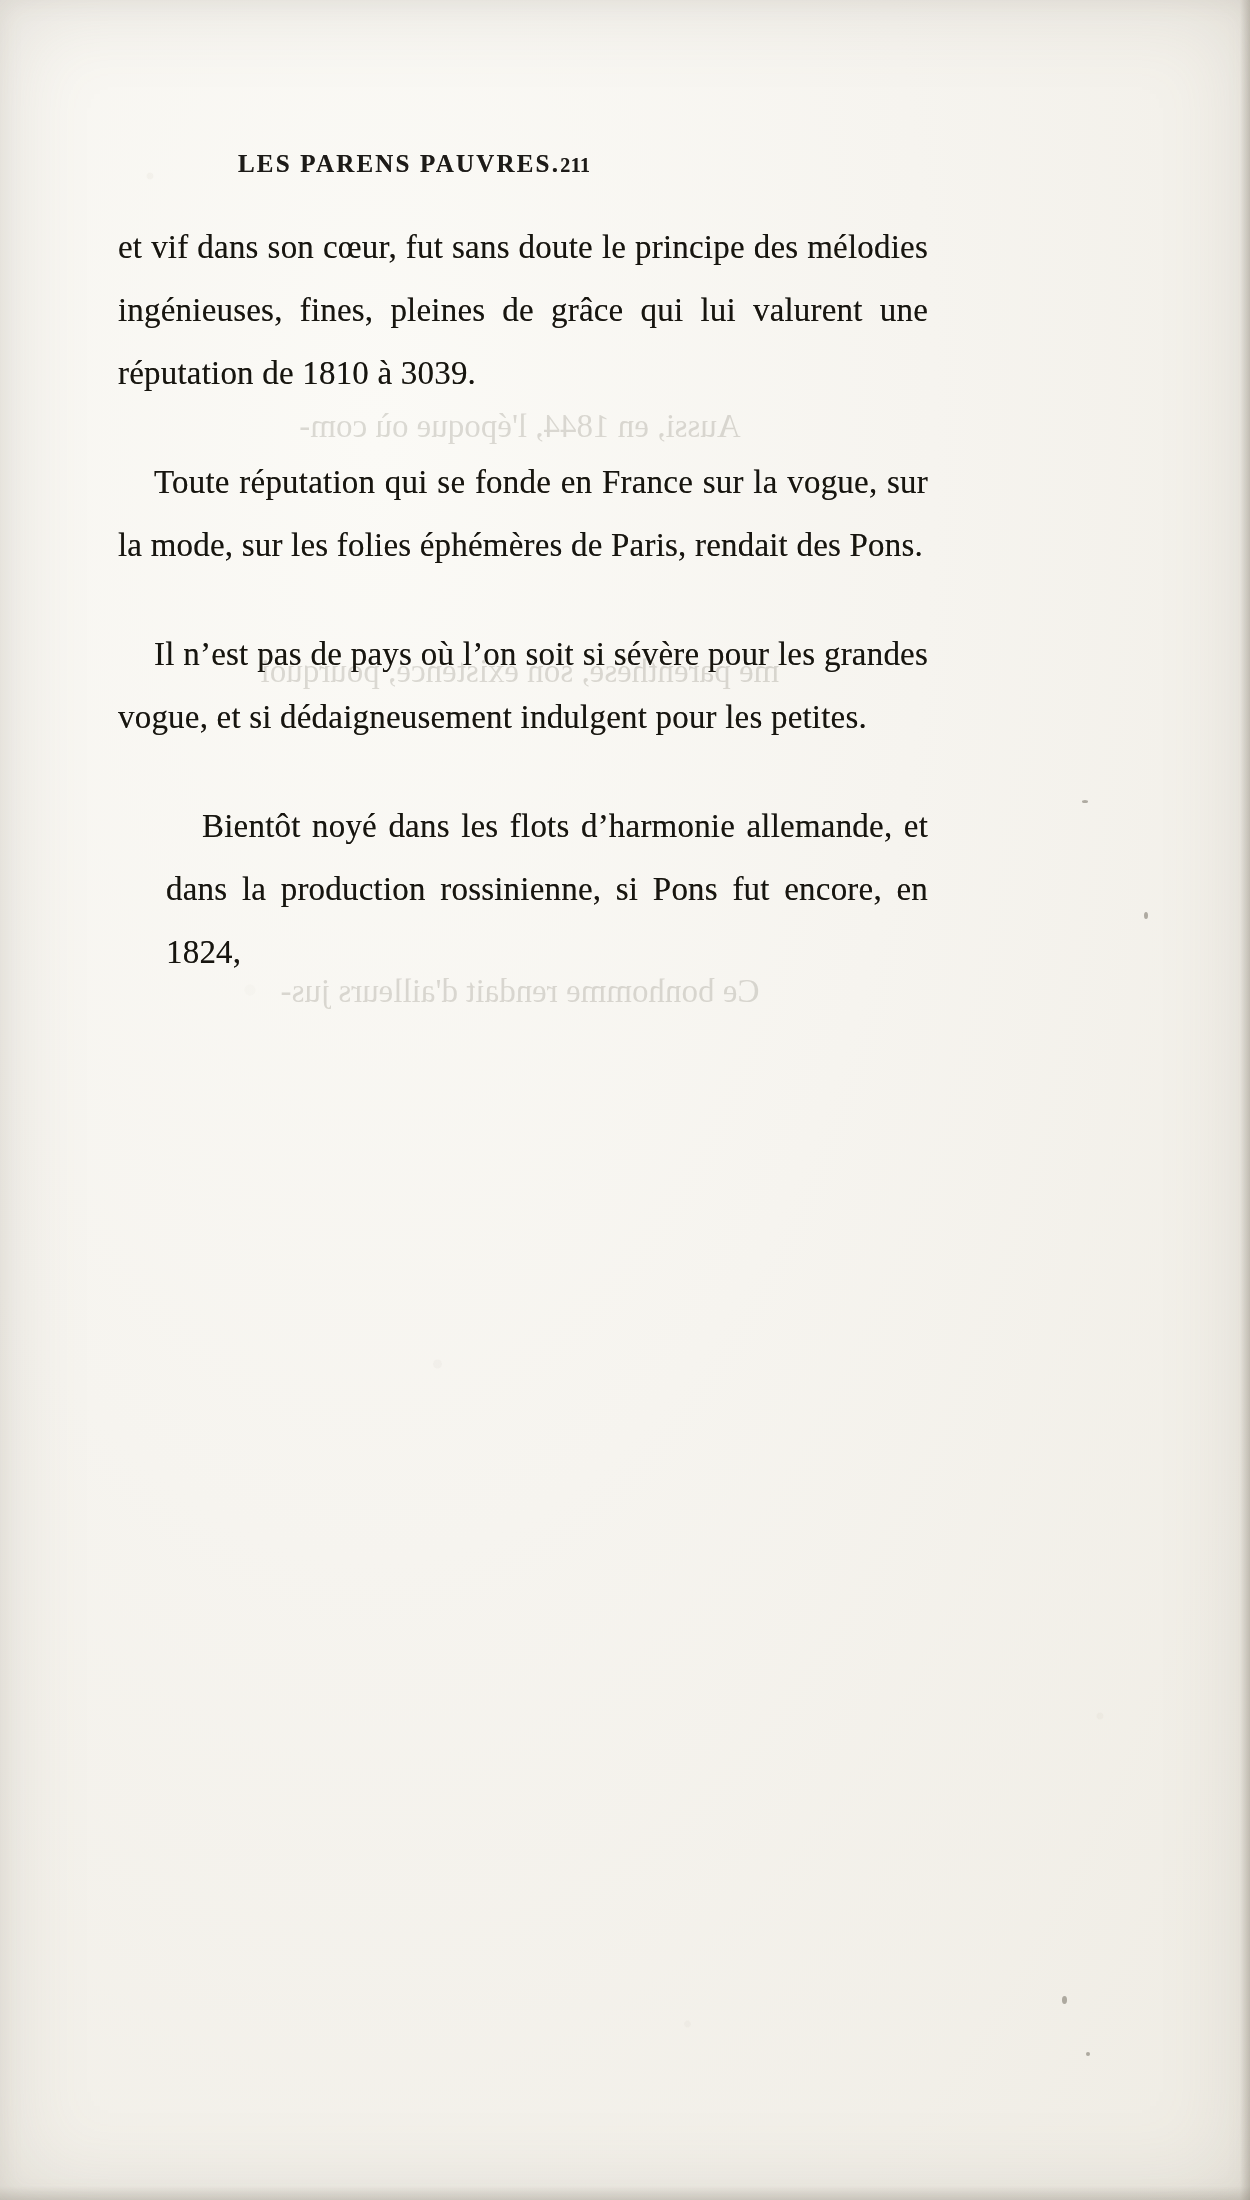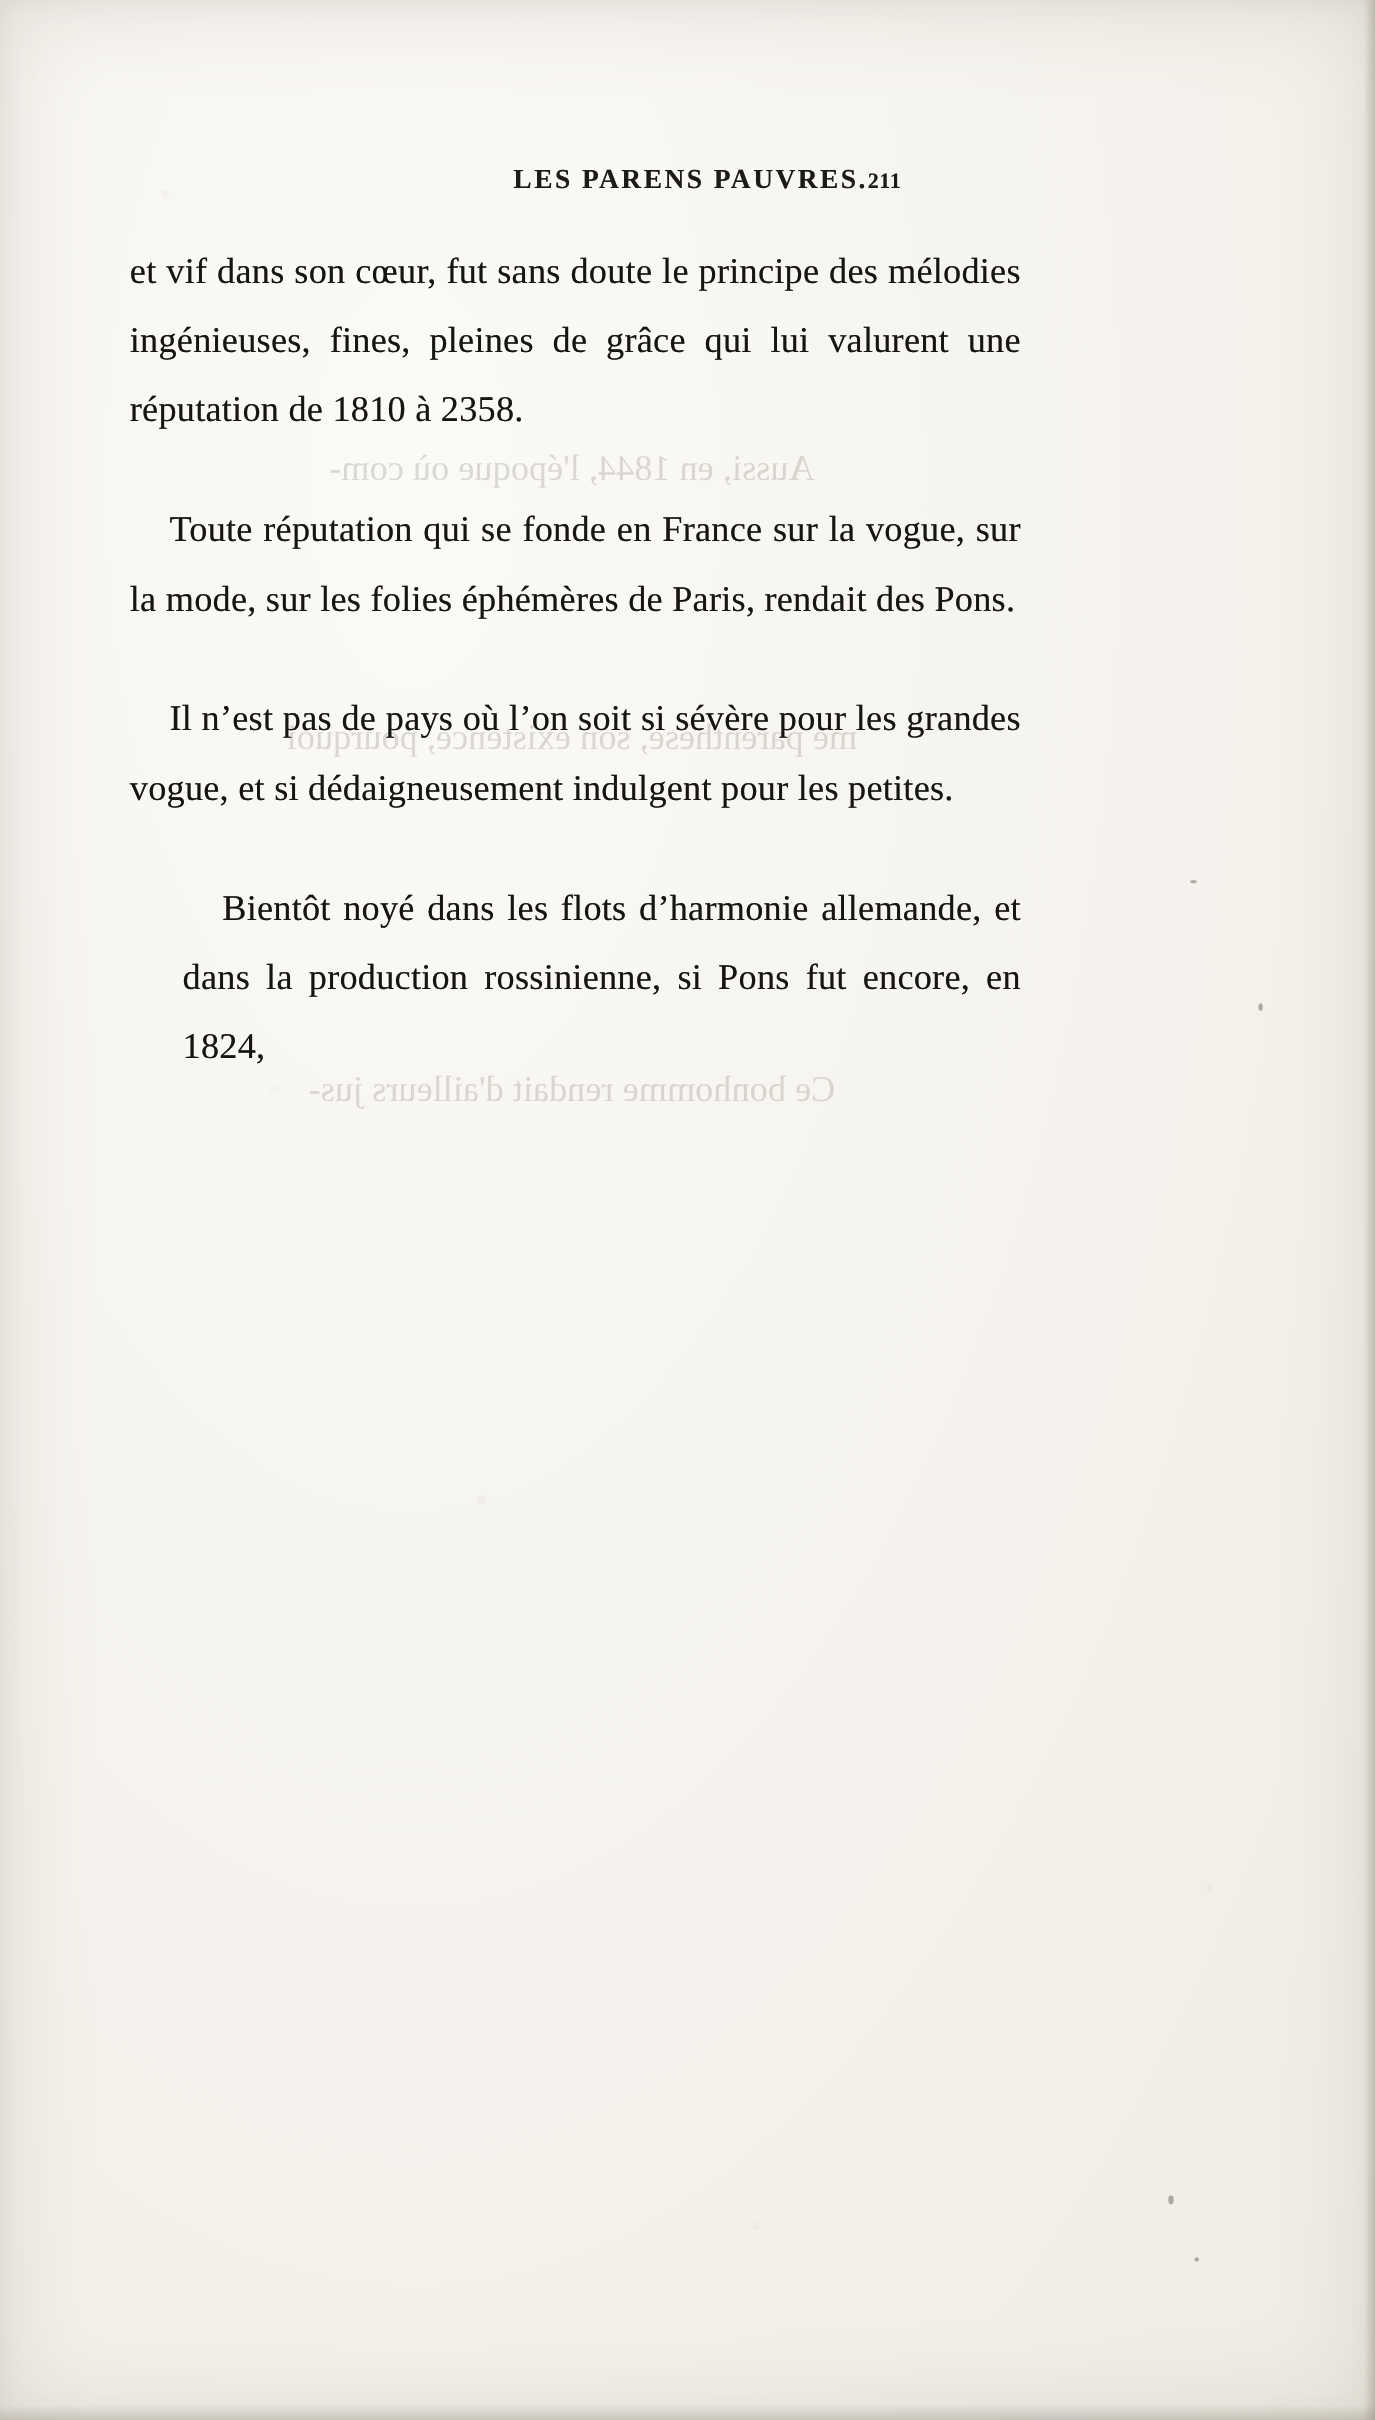--- a/index.html
+++ b/index.html
@@ -69,21 +69,21 @@
     position: absolute;
     left: 118px;
     top: 150px;
     width: 810px;
   }
 
   
   .head-row {
     display: flex;
     align-items: baseline;
-    justify-content: center;
+    justify-content: flex-start;
     width: 100%;
     margin-bottom: 38px;
     padding-left: 120px;
   }
   .running-head {
     font-family: "Liberation Serif", serif;
     font-weight: bold;
     font-size: 25px;
     letter-spacing: 2.2px;
     color: #1d1b18;
@@ -156,21 +156,21 @@
   <div class="showthrough st2">me parenthèse, son existence, pourquoi</div>
   <div class="showthrough st3">Ce bonhomme rendait d'ailleurs jus-</div>
 
   <div class="text-block">
 
     <div class="head-row">
       <span class="running-head">LES PARENS PAUVRES.</span>
       <span class="folio">211</span>
     </div>
 
-    <p class="para">et vif dans son cœur, fut sans doute le principe des mélodies ingénieuses, fines, pleines de grâce qui lui valurent une réputation de 1810 à 2358.</p>
+    <p class="para">et vif dans son cœur, fut sans doute le principe des mélodies ingénieuses, fines, pleines de grâce qui lui valurent une réputation de 1810 à 3039.</p>
     <p class="para indent">Toute réputation qui se fonde en France sur la vogue, sur la mode, sur les folies éphémères de Paris, rendait des Pons.</p>
     <p class="para indent">Il n’est pas de pays où l’on soit si sévère pour les grandes vogue, et si dédaigneusement indulgent pour les petites.</p>
     <p class="para indent last-short">Bientôt noyé dans les flots d’harmonie allemande, et dans la production rossinienne, si Pons fut encore, en 1824,</p>
 
   </div>
 
   <span class="speck" style="left:1082px; top:800px; width:6px; height:3px;"></span>
   <span class="speck" style="left:1144px; top:912px; width:4px; height:7px;"></span>
   <span class="speck" style="left:1062px; top:1996px; width:5px; height:8px;"></span>
   <span class="speck" style="left:1086px; top:2052px; width:4px; height:4px;"></span>

